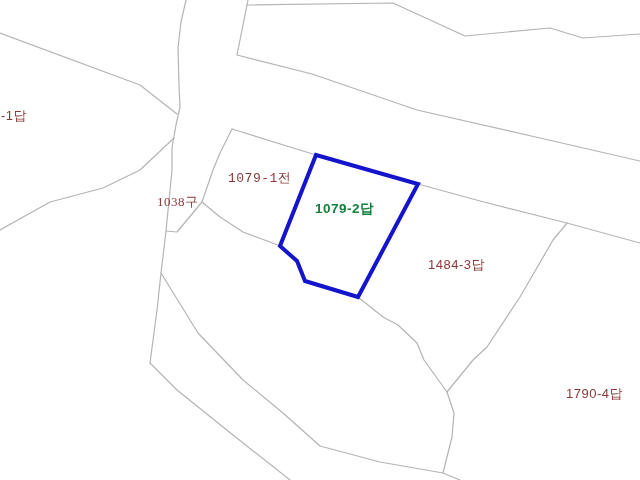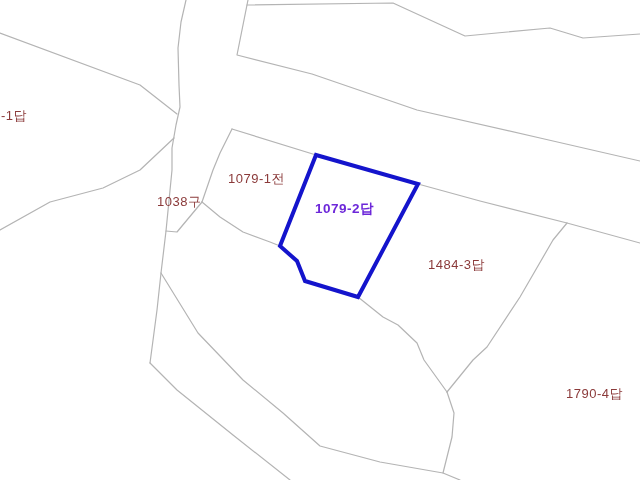--- a/index.html
+++ b/index.html
@@ -30,21 +30,21 @@
   }
   .parcel-label {
     position: absolute;
     font-size: 13px;
     line-height: 14px;
     color: #8b3a3a;
     white-space: nowrap;
     letter-spacing: 0.5px;
   }
   .parcel-label.highlight {
-    color: #6d28d9;
+    color: #15803d;
     font-weight: bold;
     font-size: 13.5px;
   }
   .highlight-parcel {
     fill: none;
     stroke: #1414cc;
     stroke-width: 4;
     stroke-linejoin: miter;
     stroke-linecap: round;
   }
@@ -75,19 +75,19 @@
         <polyline points="247,5 393,3 465,36 550,28 583,38 640,34" class="boundary-line" stroke="#b4b4b4"></polyline>
         <polyline points="418,184 480,201 567,223 640,243" class="boundary-line" stroke="#b4b4b4"></polyline>
         <polyline points="567,223 553,240 520,297 487,347 473,360 447,392" class="boundary-line" stroke="#b4b4b4"></polyline>
         <polyline points="447,392 454,413 452,437 443,473 460,480" class="boundary-line" stroke="#b4b4b4"></polyline>
         <polyline points="358,297 383,317 398,325 417,343 424,360 447,392" class="boundary-line" stroke="#b4b4b4"></polyline>
       </g>
     <polygon class="highlight-parcel" points="316,155 418,184 358,297 305,281 297,261 280,246" stroke="#1414cc"></polygon>
   </svg>
   <div class="labels-layer">
       <div class="parcel-label" style="left: 1px; top: 107px;">-1답</div>
-      <div class="parcel-label" style="left: 157px; top: 193px;">1038구</div>
-      <div class="parcel-label" style="left: 228px; top: 170px;">1079-1전</div>
+      <div class="parcel-label" style="left: 157px; top: 193px; font-family: Liberation Serif, serif;">1038구</div>
+      <div class="parcel-label" style="left: 228px; top: 170px; font-family: Liberation Mono, monospace;">1079-1전</div>
       <div class="parcel-label highlight" style="left: 315px; top: 200px;">1079-2답</div>
       <div class="parcel-label" style="left: 428px; top: 256px;">1484-3답</div>
       <div class="parcel-label" style="left: 566px; top: 385px;">1790-4답</div>
     </div>
 </div>
 
 </body></html>

